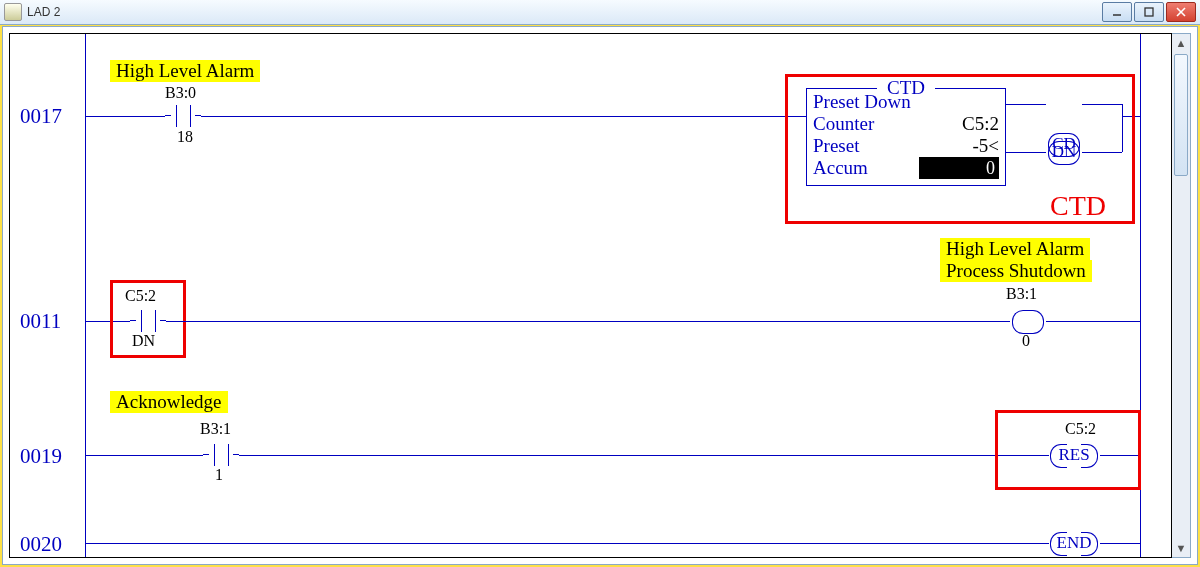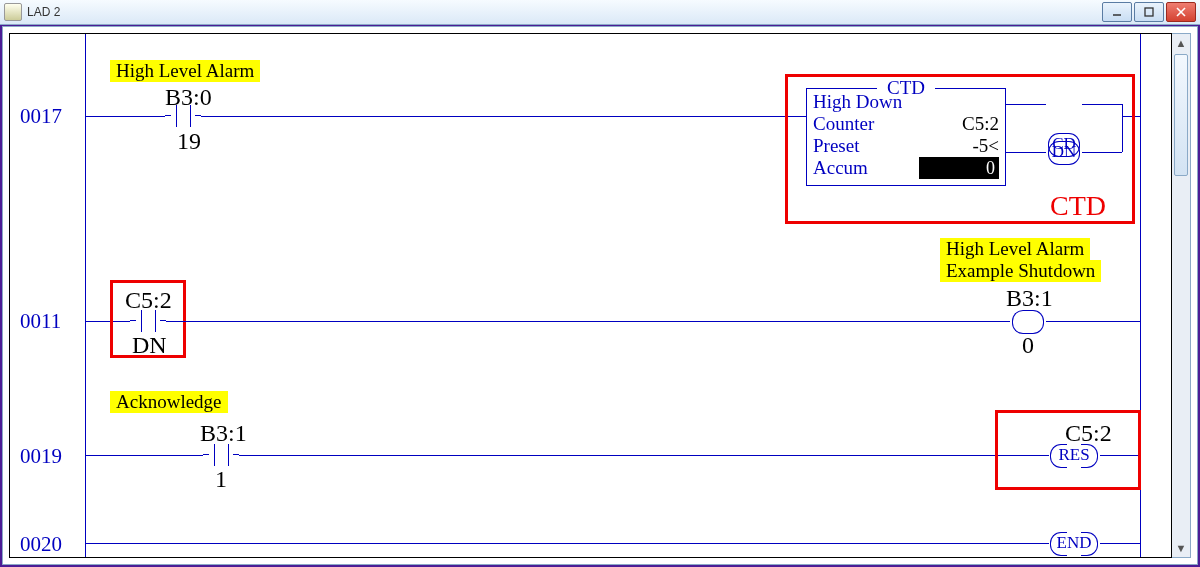--- a/index.html
+++ b/index.html
@@ -1,16 +1,16 @@
 <!DOCTYPE html>
 <html><head>
 <meta charset="utf-8">
 <style>
   html,body{margin:0;padding:0;font-family:"Times New Roman",serif;font-size:19px;}
-  .window{width:1200px;height:567px;background:#4c1d95;box-sizing:border-box;position:relative;}
+  .window{width:1200px;height:567px;background:#fde047;box-sizing:border-box;position:relative;}
   
   .titlebar{height:24px;background:linear-gradient(#f6fbff,#dbe9f7);border-bottom:1px solid #8aa9c7;
             display:flex;align-items:center;padding:0 4px;font-family:"Segoe UI",Tahoma,sans-serif;
             font-size:12px;color:#333;}
   .titlebar .appicon{width:16px;height:16px;border:1px solid #999;border-radius:2px;margin-right:5px;
             background:linear-gradient(#ffe,#cc9);font-size:9px;line-height:14px;text-align:center;}
   .winbtns{margin-left:auto;display:flex;}
   .winbtn{width:28px;height:18px;margin-left:2px;border:1px solid #5a7ca3;border-radius:2px;
           display:flex;align-items:center;justify-content:center;background:linear-gradient(#eaf3fc,#c9def3);}
   .winbtn.close{background:linear-gradient(#ef7d71,#d44231);border-color:#9c2a1f;color:#fff;}
@@ -23,21 +23,21 @@
           display:flex;flex-direction:column;}
   .scroll .arrow{height:18px;display:flex;align-items:center;justify-content:center;color:#555;font-size:11px;}
   .scroll .thumb{height:120px;margin:2px;border:1px solid #8aa9c7;border-radius:2px;
           background:linear-gradient(#f3f8fe,#d3e3f3);}
   .scroll .track{flex:1;}
   
   .railL,.railR{position:absolute;top:0;bottom:0;width:0;border-left:1px solid #0000c0;}
   .railL{left:75px;} .railR{left:1130px;}
   .rungnum{position:absolute;left:10px;color:#0000c0;font-size:21px;}
   .desc{position:absolute;background:#ffff00;color:#000;padding:0 6px;line-height:22px;white-space:nowrap;}
-  .addr{position:absolute;color:#000;font-size:24px;white-space:nowrap;}
+  .addr{position:absolute;color:#000;font-size:16px;white-space:nowrap;}
   .wire{position:absolute;height:0;border-top:1px solid #0000c0;}
   .redbox{position:absolute;border:3px solid #e00;box-sizing:border-box;}
   .redtext{position:absolute;color:#e00;font-size:28px;}
   
   .xic{position:absolute;width:36px;height:22px;}
   .xic:before,.xic:after{content:"";position:absolute;top:0;bottom:0;border-left:1px solid #0000c0;}
   .xic:before{left:11px;} .xic:after{left:25px;}
   .xic .h1,.xic .h2{position:absolute;top:10px;height:0;border-top:1px solid #0000c0;}
   .xic .h1{left:0;width:6px;} .xic .h2{right:0;width:6px;}
   
@@ -92,26 +92,26 @@
       <div class="rungnum" style="top:70px;">0017</div>
       <div class="desc" style="left:100px;top:26px;">High Level Alarm</div>
       <div class="addr" style="left:155px;top:50px;">B3:0</div>
 
       <div class="wire" style="left:75px;top:82px;width:80px;"></div>
       <div class="xic" style="left:155px;top:71px;">
           <span class="h1"></span>
           <span class="h2"></span>
         </div>
       <div class="wire" style="left:191px;top:82px;width:605px;"></div>
-      <div class="addr" style="left:167px;top:94px;">19</div>
+      <div class="addr" style="left:167px;top:94px;">18</div>
 
       <div class="ctdbox" style="left:796px;top:54px;width:200px;">
         <span class="ctdtitle">CTD</span>
         <div class="ctdrow">
-            <span>High Down</span>
+            <span>Preset Down</span>
           </div>
         <div class="ctdrow">
             <span>Counter</span>
             <span class="v">C5:2</span>
           </div>
         <div class="ctdrow">
             <span>Preset</span>
             <span class="v">-5&lt;</span>
           </div>
         <div class="ctdrow">
@@ -147,21 +147,21 @@
       <div class="wire" style="left:75px;top:287px;width:45px;"></div>
       <div class="xic" style="left:120px;top:276px;">
           <span class="h1"></span>
           <span class="h2"></span>
         </div>
       <div class="addr" style="left:122px;top:298px;">DN</div>
       <div class="redbox" style="left:100px;top:246px;width:76px;height:78px;"></div>
       <div class="wire" style="left:156px;top:287px;width:844px;"></div>
 
       <div class="desc" style="left:930px;top:204px;">High Level Alarm</div>
-      <div class="desc" style="left:930px;top:226px;">Example Shutdown</div>
+      <div class="desc" style="left:930px;top:226px;">Process Shutdown</div>
       <div class="addr" style="left:996px;top:251px;">B3:1</div>
       <div class="coil" style="left:1000px;top:276px;">
           <span class="lp"></span>
           <span class="rp"></span>
         </div>
       <div class="addr" style="left:1012px;top:298px;">0</div>
       <div class="wire" style="left:1036px;top:287px;width:94px;"></div>
 
       <div class="rungnum" style="top:410px;">0019</div>
       <div class="desc" style="left:100px;top:357px;">Acknowledge</div>

